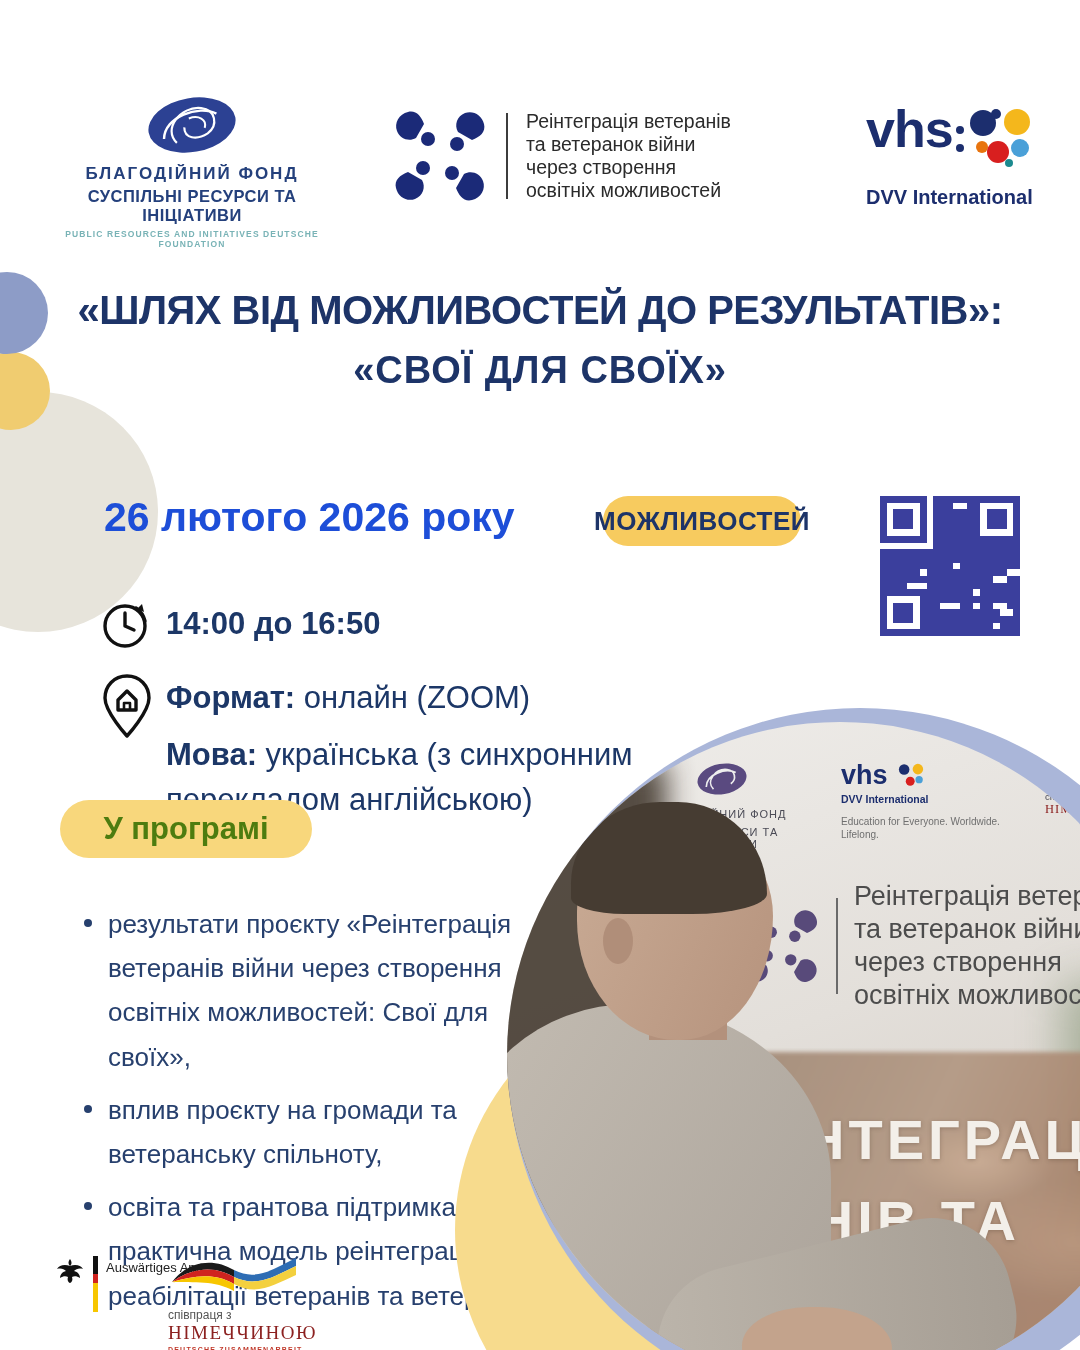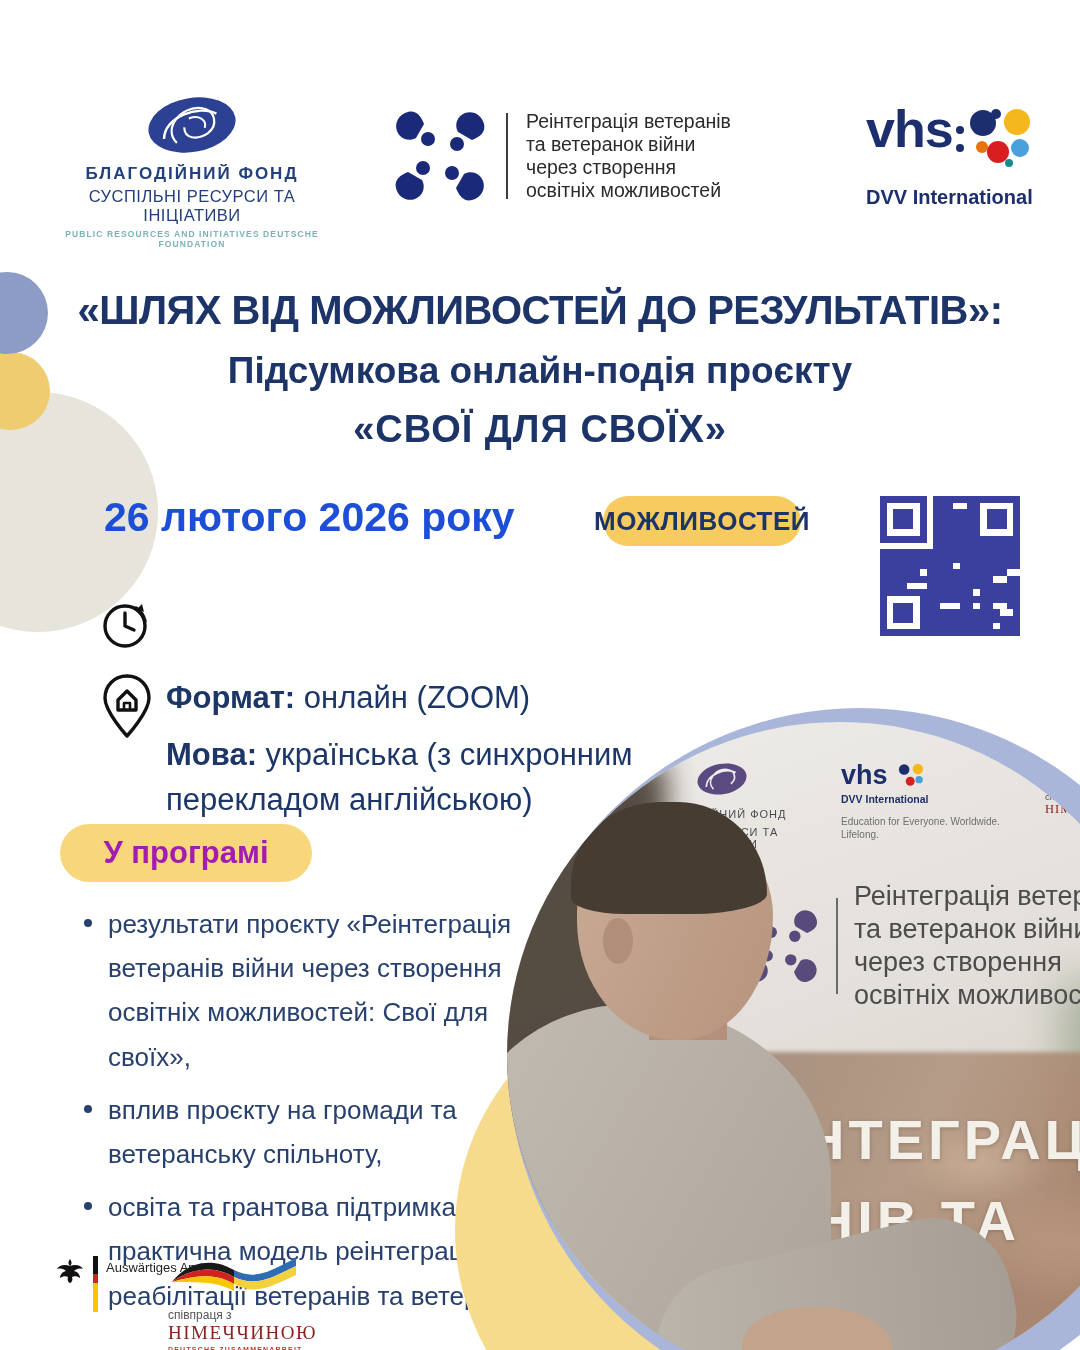--- a/index.html
+++ b/index.html
@@ -4,21 +4,21 @@
 <style>
   html,body{margin:0;padding:0;background:#ffffff;}
   *{box-sizing:border-box;}
   body{font-family:"Liberation Sans","DejaVu Sans",sans-serif;}
   .canvas{position:relative;width:1080px;height:1350px;margin:0 auto;background:#ffffff;overflow:hidden;}
 
   
   .fund-logo{position:absolute;left:42px;top:92px;width:300px;text-align:center;color:#24407c;}
   .fund-logo .swirl{display:block;margin:0 auto 6px auto;}
   .fund-l1{font-size:17px;font-weight:700;letter-spacing:2px;}
-  .fund-l2{font-size:16.5px;font-weight:400;letter-spacing:.5px;margin-top:3px;}
+  .fund-l2{font-size:16.5px;font-weight:700;letter-spacing:.5px;margin-top:3px;}
   .fund-l3{font-size:8.5px;color:#79b3b6;letter-spacing:1.1px;margin-top:4px;font-weight:700;}
 
   .proj-logo{position:absolute;left:392px;top:108px;display:flex;align-items:center;gap:18px;}
   .proj-divider{width:2px;height:86px;background:#3c3c3c;}
   .proj-text{font-size:19.5px;color:#2b2b2b;line-height:1.18;font-weight:500;}
 
   .vhs-logo{position:absolute;left:866px;top:106px;width:180px;}
   .vhs-row{display:flex;align-items:flex-start;}
   .vhs-word{font-size:52px;font-weight:800;color:#1c2e6e;line-height:.9;letter-spacing:-1px;}
   .vhs-sub{font-size:20px;font-weight:700;color:#1c2e6e;margin-top:14px;}
@@ -45,22 +45,22 @@
   .qr div.on{background:#3b3f9d;}
 
   
   .details{position:absolute;left:98px;top:596px;width:560px;color:#1c3767;}
   .d-row{display:flex;align-items:flex-start;margin-bottom:14px;}
   .d-icon{flex:0 0 68px;}
   .d-text{font-size:31px;line-height:1.45;padding-top:6px;}
   .bold{font-weight:800;}
 
   
-  .prog-pill{position:absolute;left:60px;top:824px;width:252px;height:58px;background:#f8d77c;border-radius:30px;
-    display:flex;align-items:center;justify-content:center;color:#a21caf;font-size:31px;font-weight:800;}
+  .prog-pill{position:absolute;left:60px;top:800px;width:252px;height:58px;background:#f8d77c;border-radius:30px;
+    display:flex;align-items:center;justify-content:center;color:#4d7c0f;font-size:31px;font-weight:800;}
   .prog-list{position:absolute;left:62px;top:886px;width:472px;margin:16px;padding:0;list-style:none;}
   .prog-list li{position:relative;padding-left:30px;font-size:26px;line-height:1.7;color:#27406e;margin-bottom:9px;}
   .prog-list li .bullet{position:absolute;left:6px;top:17px;width:8px;height:8px;border-radius:50%;background:#27406e;}
 
   
   .photo-yellow{position:absolute;left:455px;top:985px;width:490px;height:490px;border-radius:50%;background:#f7db8d;}
   .photo-ring{position:absolute;left:508px;top:708px;width:704px;height:704px;border-radius:50%;background:#aab6d9;}
   .photo{position:absolute;left:507px;top:722px;width:666px;height:666px;border-radius:50%;overflow:hidden;
     background:linear-gradient(160deg,#efedea 0%,#e3dfda 45%,#d9d3cc 70%,#cdc5bc 100%);}
   .ph-dark-left{position:absolute;left:-40px;top:40px;width:200px;height:460px;background:#453b31;filter:blur(14px);opacity:.9;}
@@ -175,21 +175,20 @@
         <circle cx="45" cy="46" r="11" fill="#d81f1f"></circle>
         <circle cx="67" cy="42" r="9" fill="#4aa0d8"></circle>
         <circle cx="56" cy="57" r="4" fill="#1b8a8f"></circle>
       </svg>
     </div>
     <div class="vhs-sub">DVV International</div>
   </div>
 
   <div class="title">
     <div class="t1">«ШЛЯХ ВІД МОЖЛИВОСТЕЙ ДО РЕЗУЛЬТАТІВ»:</div>
-    <div class="t2">Підсумкова онлайн-подія проєкту</div>
     <div class="t3">«СВОЇ ДЛЯ СВОЇХ»</div>
   </div>
 
   <div class="date">26 лютого 2026 року</div>
   <button class="reg-btn">МОЖЛИВОСТЕЙ</button>
   <div class="qr" id="qr">
       <div class="on"></div>
       <div class="on"></div>
       <div class="on"></div>
       <div class="on"></div>
@@ -635,20 +634,21 @@
   <div class="details">
     <div class="d-row">
       <div class="d-icon">
         <svg width="56" height="56" viewBox="0 0 56 56" fill="none" stroke="#111" stroke-width="3.4" stroke-linecap="round">
           <circle cx="27" cy="30" r="20"></circle>
           <path d="M27 30 L27 17 M27 30 L36 34"></path>
           <path d="M38 12 A22 22 0 0 1 47 25"></path>
           <path d="M44 8 L39 13 L46 16 Z" fill="#111" stroke="none"></path>
         </svg>
       </div>
+      <div class="d-text"><span class="bold">14:00 до 16:50</span></div>
     </div>
     <div class="d-row">
       <div class="d-icon">
         <svg width="58" height="76" viewBox="0 0 58 76" fill="none" stroke="#111" stroke-width="3.4" stroke-linejoin="round">
           <path d="M29 6 C42 6 51 16 51 28 C51 42 29 66 29 66 C29 66 7 42 7 28 C7 16 16 6 29 6 Z"></path>
           <path d="M20 30 L29 21 L38 30 L38 40 L20 40 Z"></path>
           <path d="M26 40 L26 33 L32 33 L32 40" stroke-width="2.6"></path>
         </svg>
       </div>
       <div class="d-text">

